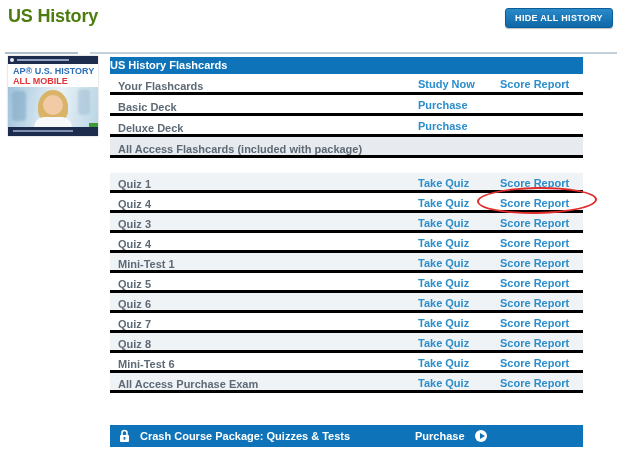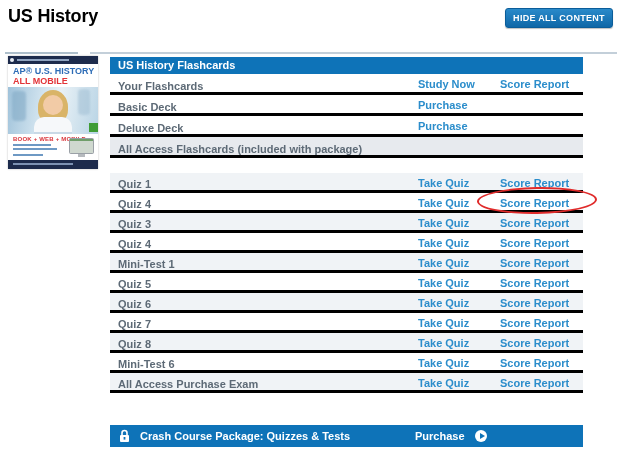--- a/index.html
+++ b/index.html
@@ -1,32 +1,32 @@
 <!DOCTYPE html>
 <html><head>
 <meta charset="utf-8">
 <style>
   * { margin:0; padding:0; box-sizing:border-box; }
   html,body { width:623px; height:450px; background:#ffffff;
     font-family:"Liberation Sans","DejaVu Sans",sans-serif; }
   #app { position:relative; width:623px; height:450px; overflow:hidden; background:#fff; }
 
   .page-title { position:absolute; left:8px; top:6px; font-size:18px; font-weight:bold;
-    color:#000000; letter-spacing:-0.2px; }
+    color:#4d7c0f; letter-spacing:-0.2px; }
 
   .hide-btn { position:absolute; left:505px; top:8px; width:108px; height:20px;
     background:linear-gradient(#2a8aca,#0f67a7); border:1px solid #0b5d99; border-radius:3px;
     color:#fff; font-size:9px; font-weight:bold; letter-spacing:0.3px; text-align:center;
     line-height:18px; cursor:pointer; box-shadow:0 1px 1px rgba(0,0,0,0.25); }
 
   .divider-left  { position:absolute; left:5px;  top:52px; width:73px;  height:2px; background:#aebfcb; }
   .divider-right { position:absolute; left:90px; top:52px; width:527px; height:2px; background:#c3cfd9; }
 
   
-  .book { position:absolute; left:8px; top:56px; width:90px; height:113px;
+  .book { position:absolute; left:8px; top:56px; width:90px; height:80px;
     box-shadow:0 0 2px rgba(0,0,0,0.25); background:#fff; overflow:hidden; }
   .book .bar-top { position:relative; height:8px; background:#1d2b4c; }
   .book .bar-top .dot { position:absolute; left:2px; top:2px; width:4px; height:4px;
     border-radius:50%; background:#e8ecf2; }
   .book .bar-top .tick { position:absolute; left:9px; top:3px; width:52px; height:2px; background:#8fa3c0; }
   .book .titles { padding:2px 0 1px 5px; background:#fff; }
   .book .t1 { font-size:9px; font-weight:bold; color:#2d6cb6; letter-spacing:0; }
   .book .t2 { font-size:9px; font-weight:bold; color:#e23438; }
   .book .photo { position:relative; height:47px;
     background:linear-gradient(100deg,#9fc2da 0%,#cfe2ee 35%,#e8f1f6 55%,#b9d4e5 100%); }
@@ -50,21 +50,21 @@
     background:#9aa0a6; border-radius:2px; padding:1px; }
   .book .band .laptop .screen { width:100%; height:100%; background:#cfd8cf;
     box-shadow:inset 0 2px 0 #6f9e6a; }
   .book .band .laptop .stand { position:absolute; left:9px; top:16px; width:7px; height:3px; background:#b6babe; }
   .book .bar-bottom { position:absolute; bottom:0; left:0; right:0; height:9px; background:#1d2b4c; }
   .book .bar-bottom .tick { position:absolute; left:5px; top:3px; width:60px; height:2px; background:#7d92b3; }
 
   
   .tbl { position:absolute; left:110px; width:473px; }
   .tbl-hdr { height:17px; background:#0e73b8; color:#fff; font-size:11px; font-weight:bold;
-    line-height:17px; padding-left:8px; }
+    line-height:17px; }
   .row { position:relative; height:21px; line-height:21px; border-bottom:3px solid #000000;
     background:#fff; }
   .row .lbl { padding-left:8px; font-size:11px; font-weight:bold; color:#5d6a76; }
   .row .lnk { position:absolute; top:0; font-size:11px; font-weight:bold; color:#2b8dcb;
     cursor:pointer; white-space:nowrap; }
   .lnk.c1 { left:308px; } .lnk.c2 { left:390px; }
   .row.note { background:#e7eaee; }
   .row.note .lbl { }
 
   #quiz-table .row { height:20px; line-height:20px; }
@@ -86,21 +86,21 @@
   .crash-bar .play::after { content:""; position:absolute; left:4.5px; top:3px;
     border-left:5px solid #0e73b8; border-top:3.5px solid transparent; border-bottom:3.5px solid transparent; }
 </style>
 </head>
 <body>
 
 <div id="app">
 
   <div class="page-title">US History</div>
 
-  <div class="hide-btn">HIDE ALL CONTENT</div>
+  <div class="hide-btn">HIDE ALL HISTORY</div>
 
   <div class="divider-left"></div>
   <div class="divider-right"></div>
 
   <div class="book">
     <div class="bar-top">
       <span class="dot"></span>
       <span class="tick"></span>
     </div>
     <div class="titles">

